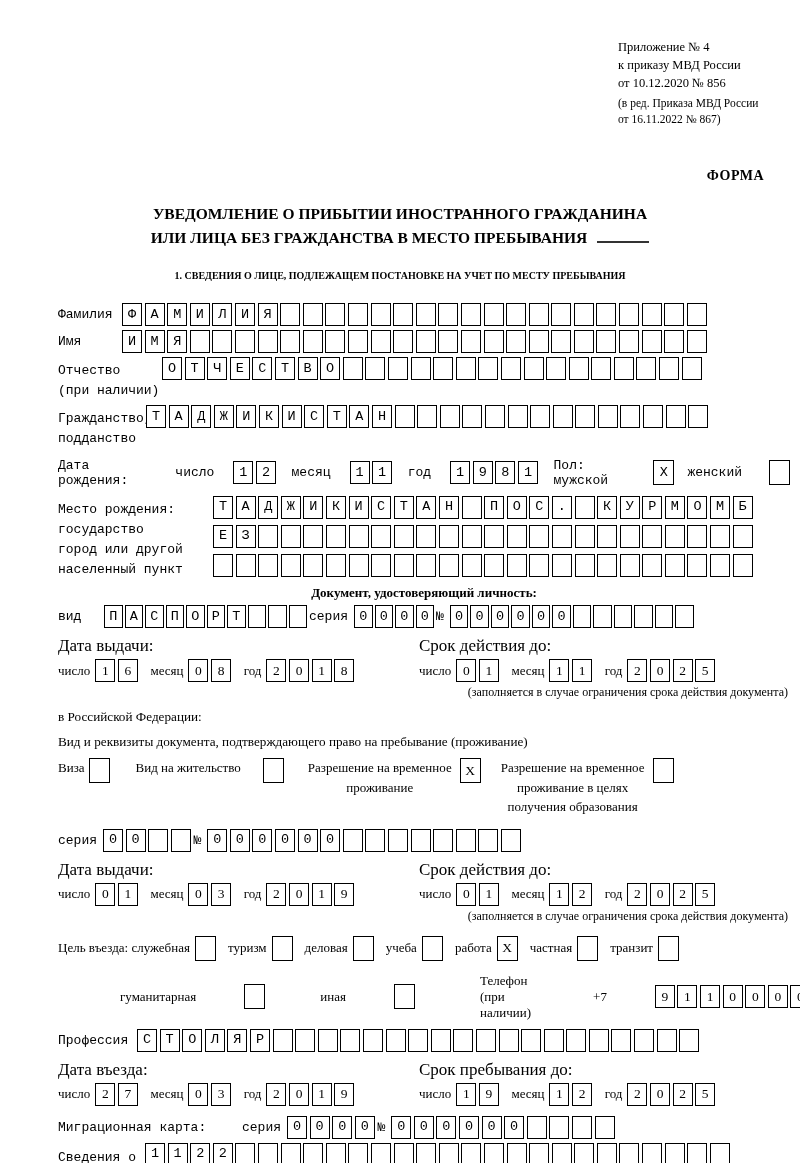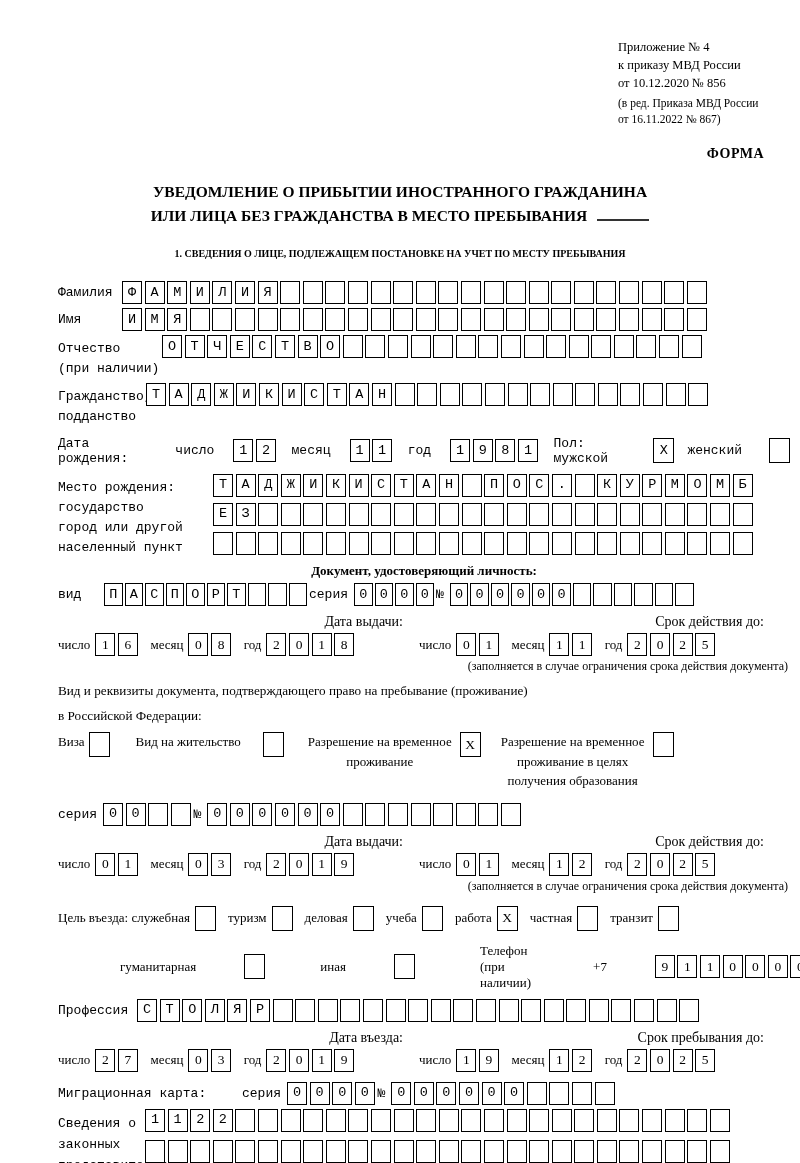--- a/index.html
+++ b/index.html
@@ -1,19 +1,19 @@
 <!DOCTYPE html>
 <html><head>
 <meta charset="utf-8">
 <style>
   html,body{margin:0;padding:0;background:#fff;}
   .page{
     position:relative;width:800px;height:1163px;background:#ffffff;color:#000;
     font-family:"Liberation Serif","DejaVu Serif",serif;font-size:13px;
-    overflow:hidden;box-sizing:border-box;padding-top:38px;
+    overflow:hidden;box-sizing:border-box;padding-top:60px;
   }
   .content{padding:0 10px 0 58px;}
   
   .annex{position:absolute;left:618px;top:38px;font-size:12.5px;line-height:1.45;}
   .annex .sub{font-size:11.5px;margin-top:3px;line-height:1.4;}
   .forma{margin-top:108px;text-align:right;padding-right:36px;font-weight:bold;font-size:14px;letter-spacing:.5px;}
   .title{margin-top:18px;text-align:center;font-weight:bold;font-size:15.5px;line-height:1.55;}
   .blank-line{display:inline-block;width:52px;border-bottom:2px solid #333;height:2px;margin-left:10px;}
   .sec-head{margin-top:20px;text-align:center;font-weight:bold;font-size:10px;}
   
@@ -29,21 +29,21 @@
   .tight .cell{width:16.5px;margin-right:2px;}
   .cb{box-sizing:content-box;display:inline-flex;align-items:center;justify-content:center;
       width:19px;height:23px;border:1.8px solid #000;font-size:13.5px;background:#fff;flex:0 0 auto;}
   .w62{width:64px;} .w104{width:104px;} .w88{width:88px;} .w142{width:142px;} .w66{width:66px;} .w87{width:87px;}
   .inl{display:flex;align-items:center;}
   .gap6{margin-left:6px;} .gap10{margin-left:10px;} .gap14{margin-left:14px;}
   .mini-lbl{margin:0 6px 0 0;padding-top:0;}
   
   .two-col{display:flex;margin-top:8px;}
   .col1{width:345px;} .col2{width:345px;margin-left:16px;}
-  .col-head{text-align:right;font-size:14px;margin-bottom:3px;}
+  .col-head{text-align:left;font-size:17px;margin-bottom:3px;}
   .date-row{display:flex;align-items:center;}
   .date-row .t{margin-right:5px;}
   .date-row .g{margin-left:10px;margin-right:5px;}
   .note{ text-align:right;font-size:12px;margin-top:3px;padding-right:2px;}
   .plain{margin-top:9px;font-size:13.2px;}
   
   .res-opts{display:flex;align-items:flex-start;margin-top:8px;}
   .opt{display:flex;align-items:flex-start;}
   .opt .txt{text-align:center;line-height:1.5;}
   .opt .cb{margin-left:8px;}
@@ -408,22 +408,22 @@
               <span class="cell">2</span>
               <span class="cell">0</span>
               <span class="cell">2</span>
               <span class="cell">5</span>
             </span>
         </div>
       </div>
     </div>
     <div class="note">(заполняется в случае ограничения срока действия документа)</div>
 
+    <div class="plain">в Российской Федерации:</div>
     <div class="plain">Вид и реквизиты документа, подтверждающего право на пребывание (проживание)</div>
-    <div class="plain">в Российской Федерации:</div>
 
     <div class="res-opts">
       <div class="opt">
         <span class="txt">Виза</span>
         <span class="cb" style="margin-left:4px;"></span>
       </div>
       <div class="opt" style="margin-left:26px;">
         <span class="txt">Вид на жительство</span>
         <span class="cb" style="margin-left:22px;"></span>
       </div>

